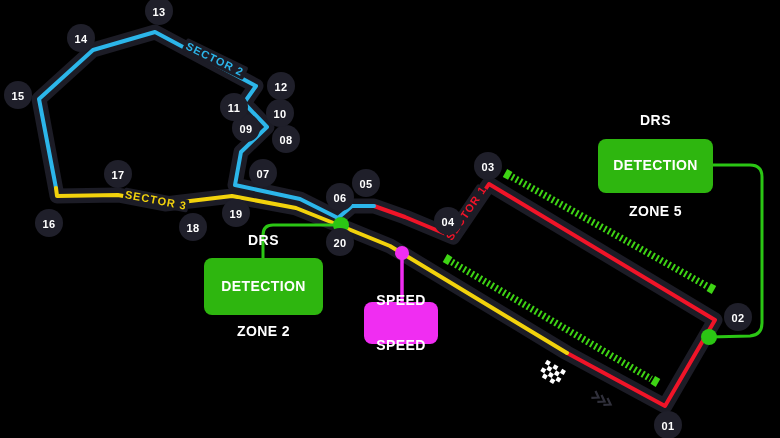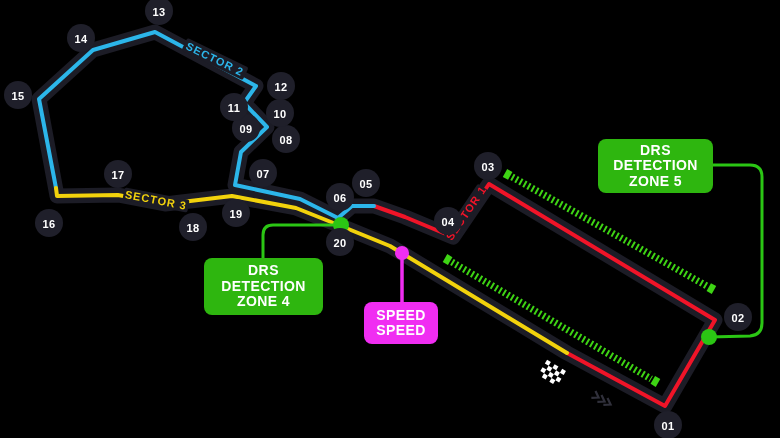--- a/index.html
+++ b/index.html
@@ -1,21 +1,21 @@
 <!DOCTYPE html>
 <html><head>
 <meta charset="utf-8">
 <style>
   html,body{margin:0;padding:0;background:#000;}
   #stage{position:relative;width:780px;height:438px;background:#000;overflow:hidden;
          font-family:"Liberation Sans",sans-serif;}
   #track-svg{position:absolute;left:0;top:0;}
   .label-box{position:absolute;display:flex;flex-direction:column;align-items:center;
     justify-content:center;border-radius:8px;color:#fff;font-weight:bold;
-    text-align:center;letter-spacing:.4px;line-height:15.5px;font-size:14px;}
+    text-align:center;letter-spacing:.4px;line-height:15.5px;font-size:14px;gap:30px;}
   .label-box span{display:block;white-space:nowrap;}
 </style>
 </head>
 <body>
 
 <div id="stage">
   <svg id="track-svg" width="780" height="438" viewBox="0 0 780 438">
       <path d="M341,226 L390,246 L567,353 L665,406 L715,320 L489,184 L453,237 L405,217 L374,206 L352,206 L338,218 L300,199 L235,185 L241,152 L267,127 L244,103 L256,86 L155,32 L93,50 L39,99 L57,196 L118,195 L165,204 L232,196 L296,208 Z" fill="none" stroke="#1c1c26" stroke-width="15" stroke-linejoin="round"></path>
       <line x1="511.9806176042672" y1="176.90780985502042" x2="707.0193823957328" y2="286.0921901449796" stroke="#3ed414" stroke-width="7" stroke-dasharray="2 2.6"></line>
       <line x1="505" y1="173" x2="510.2354632032004" y2="175.9308573912653" stroke="#3ed414" stroke-width="9"></line>
@@ -103,20 +103,20 @@
 
   <div class="label-box" id="box-drs1" style="left: 598px; top: 139px; width: 115px; height: 54px; background: rgb(46, 182, 15);">
     <span>DRS</span>
     <span>DETECTION</span>
     <span>ZONE 5</span>
   </div>
 
   <div class="label-box" id="box-drs2" style="left: 204px; top: 258px; width: 119px; height: 57px; background: rgb(46, 182, 15);">
     <span>DRS</span>
     <span>DETECTION</span>
-    <span>ZONE 4</span>
+    <span>ZONE 2</span>
   </div>
 
   <div class="label-box" id="box-speed-trap" style="left: 364px; top: 302px; width: 74px; height: 42px; background: rgb(240, 45, 242);">
     <span>SPEED</span>
     <span>SPEED</span>
   </div>
 </div>
 
 </body></html>

